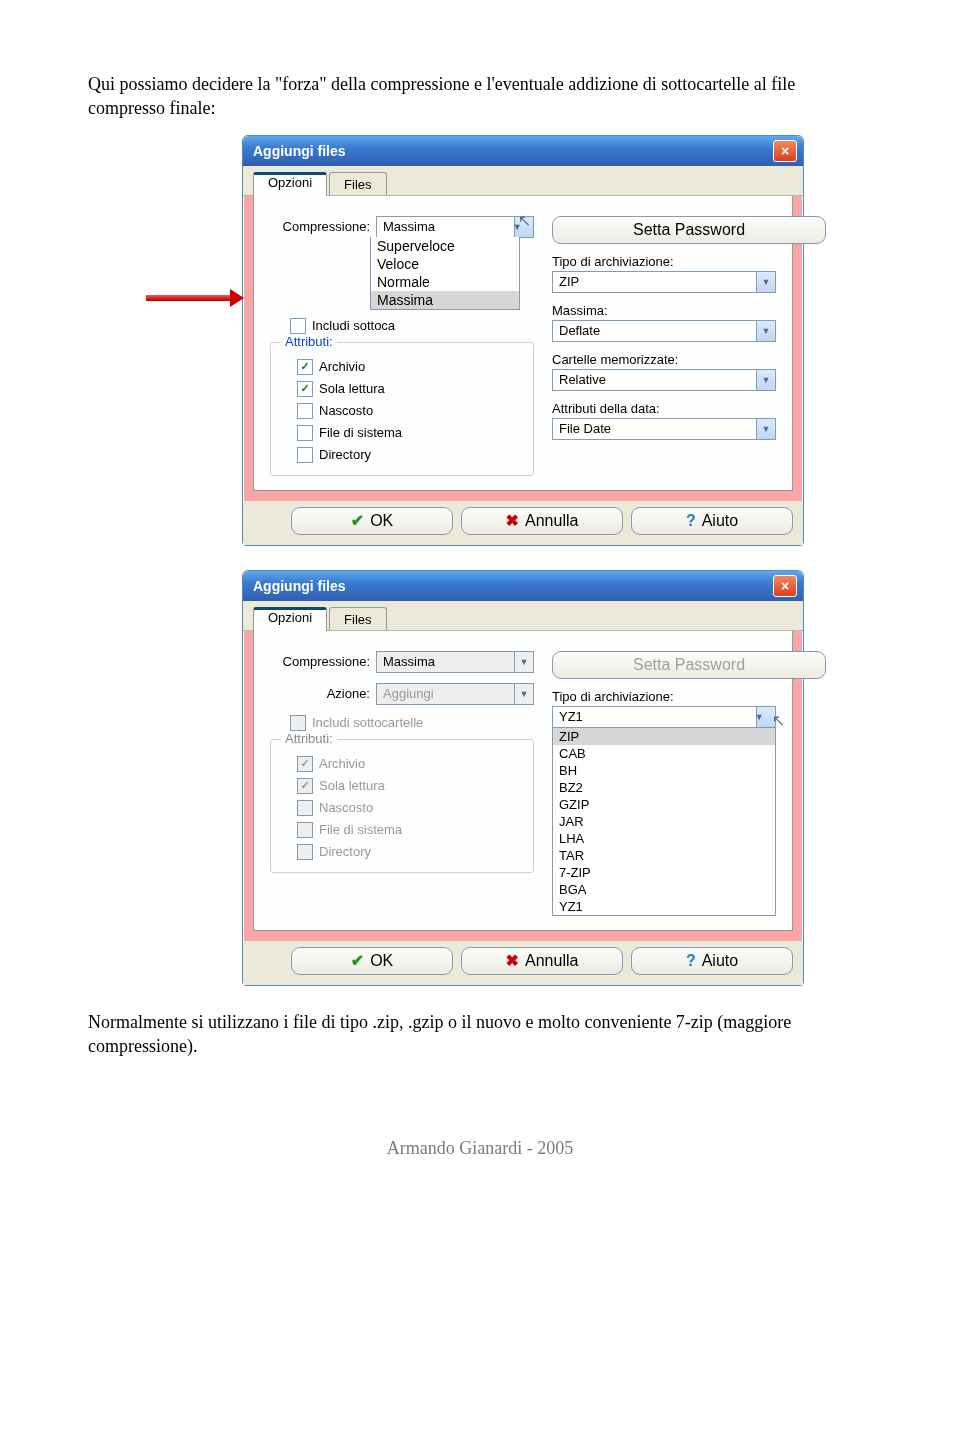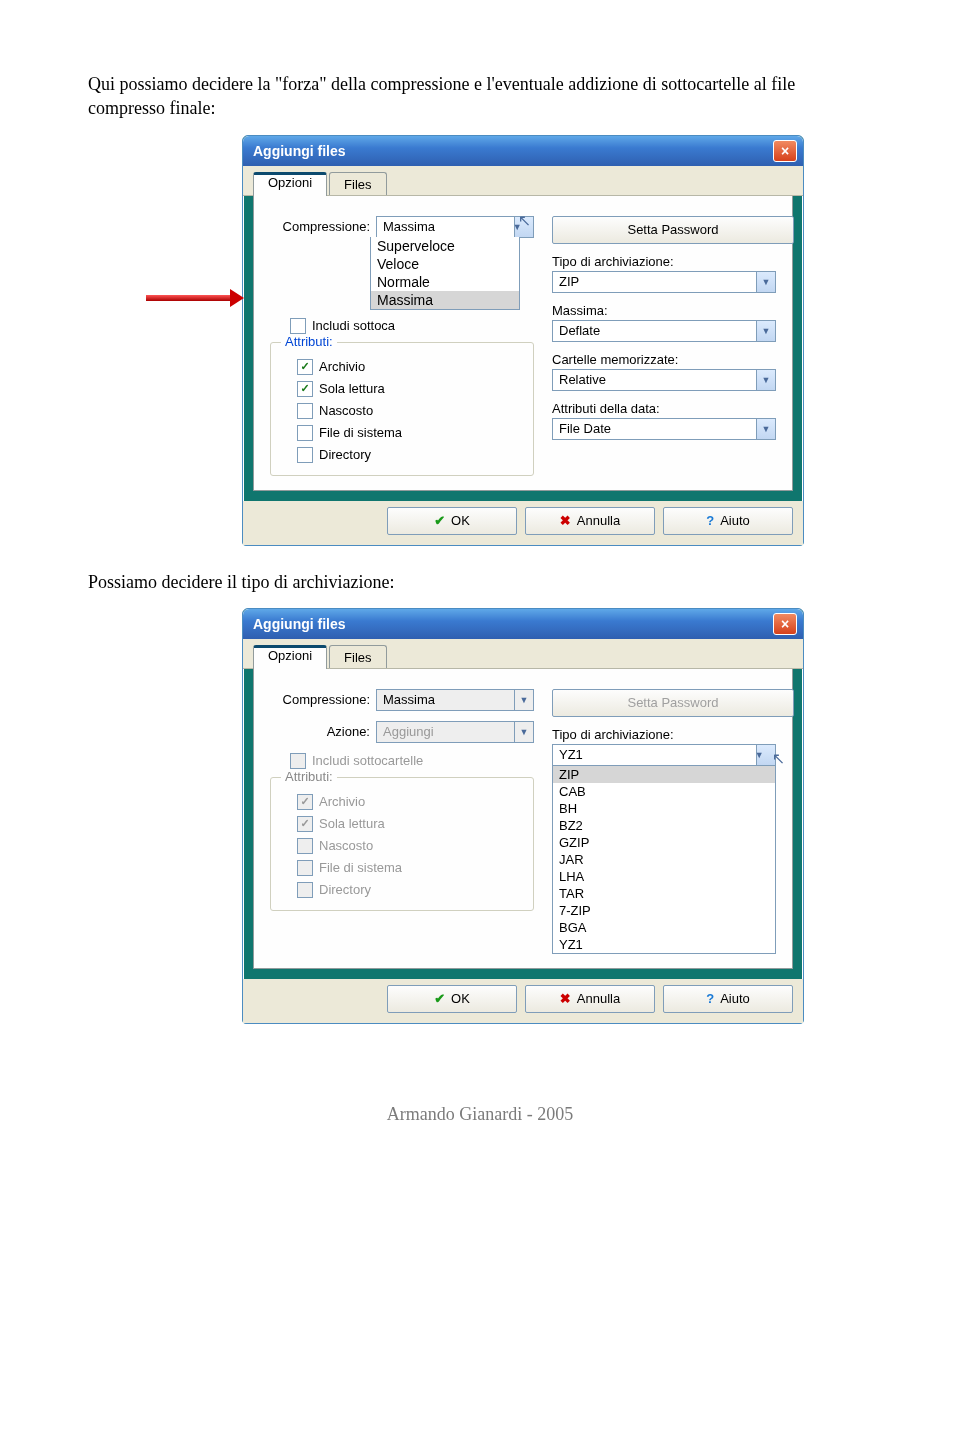--- a/index.html
+++ b/index.html
@@ -1,18 +1,18 @@
 <!DOCTYPE html>
 <html><head>
 <meta charset="utf-8">
 <style>
 body{margin:0;background:#fff;font-family:Georgia,serif;font-size:18px;color:#000;width:960px}
 .page{padding:72px 88px 40px 88px}
 p.body-text{margin:0 0 14px 0;line-height:1.35}
-.dialog{width:560px;margin:8px 0 24px 154px;background:#0f766e;border:1px solid #4b8cc1;border-radius:6px 6px 4px 4px;font-family:Tahoma,Verdana,sans-serif;font-size:13px;color:#000;box-shadow:0 0 0 1px #fff inset}
+.dialog{width:560px;margin:8px 0 24px 154px;background:#fca5a5;border:1px solid #4b8cc1;border-radius:6px 6px 4px 4px;font-family:Tahoma,Verdana,sans-serif;font-size:13px;color:#000;box-shadow:0 0 0 1px #fff inset}
 .titlebar{display:flex;align-items:center;justify-content:space-between;height:30px;padding:0 6px 0 10px;background:linear-gradient(#5fa8e8,#3a7ad0 40%,#2f5fb0);border-radius:6px 6px 0 0;color:#fff;font-weight:bold;font-size:14px}
 .closebtn{width:22px;height:20px;background:linear-gradient(#f18a61,#d6411c);border:1px solid #fff;border-radius:3px;display:flex;align-items:center;justify-content:center;color:#fff;font-weight:bold;font-family:Arial}
 .tabstrip{display:flex;padding:6px 10px 0 10px;background:#ece9d8;border-bottom:1px solid #b7b7a7}
 .tab{padding:4px 14px 3px;margin-right:2px;border:1px solid #919b9c;border-bottom:none;border-radius:3px 3px 0 0;background:#ece9d8;position:relative}
 .tab.active{background:#fefefe;border-top:3px solid #0c4a6e;padding-top:0;margin-bottom:-1px}
 .tabcontent{background:#fefefe;margin:0 10px 10px 10px;padding:20px 16px 14px 16px;border:1px solid #919b9c;border-top:none}
 .columns{display:flex;gap:18px}
 .leftcol{flex:0 0 264px}
 .rightcol{flex:1}
 .formrow{display:flex;align-items:center;margin-bottom:10px}
@@ -22,21 +22,21 @@
 .combo-btn{width:18px;border:1px solid #7f9db9;background:linear-gradient(#dbeafd,#c2d7f2);display:flex;align-items:center;justify-content:center;font-size:9px;color:#4a6a9a}
 .combo.disabled .combo-input,.combo.disabled .combo-btn{background:#eee}
 .dropdown-list{position:relative;margin:-11px 0 10px 100px;width:148px;border:1px solid #7f9db9;border-top:none;background:#fff;font-size:14px}
 .dropdown-list .item{padding:1px 6px}
 .dropdown-list .item.sel{background:#d6d6d6}
 .checkbox-row{display:flex;align-items:center;margin:6px 0 6px 20px;gap:6px}
 .cb{width:14px;height:14px;border:1px solid #7f9db9;background:#fff;display:flex;align-items:center;justify-content:center;font-size:11px;color:#1a7a1a;font-weight:bold}
 .cb.disabled{background:#eee;color:#999}
 .groupbox{border:1px solid #d0d0bf;border-radius:3px;padding:10px 14px 6px 6px;margin-top:8px;position:relative}
 .groupbox .legend{position:absolute;top:-9px;left:10px;background:#fefefe;padding:0 4px;color:#0046d5}
-.btn{height:26px;border:1px solid #7f9db9;border-radius:2px;background:linear-gradient(#fdfdfd,#eceae0);display:flex;align-items:center;justify-content:center;padding:0 8px;gap:6px;font-size:13px}
+.btn{height:26px;border:1px solid #7f9db9;border-radius:9px;background:linear-gradient(#fdfdfd,#eceae0);display:flex;align-items:center;justify-content:center;padding:0 24px;gap:6px;font-size:16px}
 .btn.wide{width:100%}
 .btn.disabled{color:#a0a0a0}
 .fieldlabel{display:block;margin:10px 0 2px 0}
 .btn-row{display:flex;justify-content:flex-end;gap:8px;padding:6px 10px 10px 0;background:#ece9d8}
 .btn-row .btn{width:112px}
 .icon-ok{color:#1a9a1a;font-weight:bold}
 .icon-cancel{color:#c00;font-weight:bold}
 .icon-help{color:#1a7ad6;font-weight:bold}
 .red-arrow{position:absolute;left:58px;width:98px;height:14px;display:flex;align-items:center}
 .red-arrow .shaft{flex:1;height:6px;background:linear-gradient(#f55,#a00)}
@@ -151,21 +151,20 @@
             <span>Annulla</span>
           </div>
     <div class="btn">
             <span class="icon-help">?</span>
             <span>Aiuto</span>
           </div>
   </div>
 </div>
 </div>
 
-<p class="body-text">Possiamo decidere il tipo di archiviazione:</p>
 
 <div class="dialog">
   <div class="titlebar">
     <span>Aggiungi files</span>
     <div class="closebtn">
           <span>×</span>
         </div>
   </div>
   <div class="tabstrip">
     <div class="tab active">Opzioni</div>
@@ -248,16 +247,17 @@
           <span class="icon-cancel">✖</span>
           <span>Annulla</span>
         </div>
     <div class="btn">
           <span class="icon-help">?</span>
           <span>Aiuto</span>
         </div>
   </div>
 </div>
 
+<p class="body-text">Normalmente si utilizzano i file di tipo .zip, .gzip o il nuovo e molto conveniente 7-zip (maggiore compressione).</p>
 
 <div class="footer">Armando Gianardi - 2005</div>
 
 </div>
 
 </body></html>

